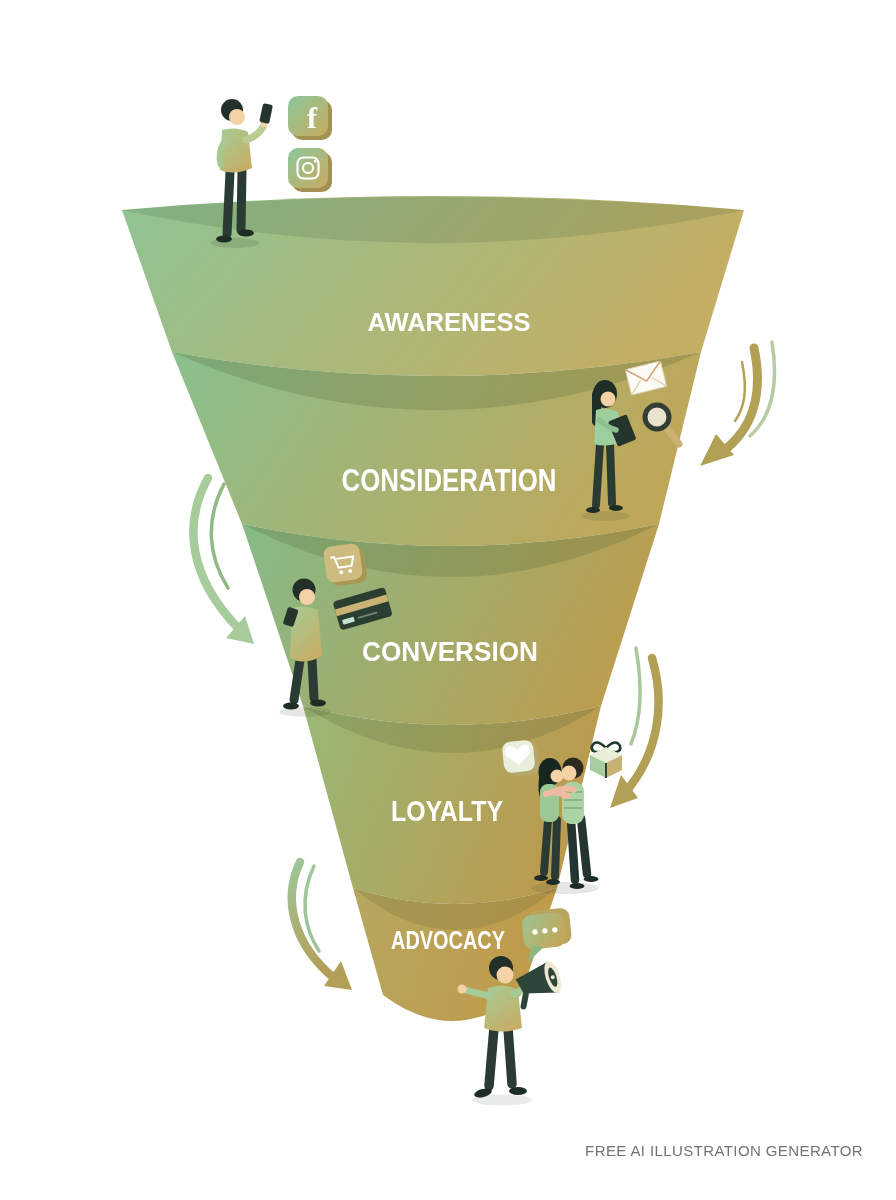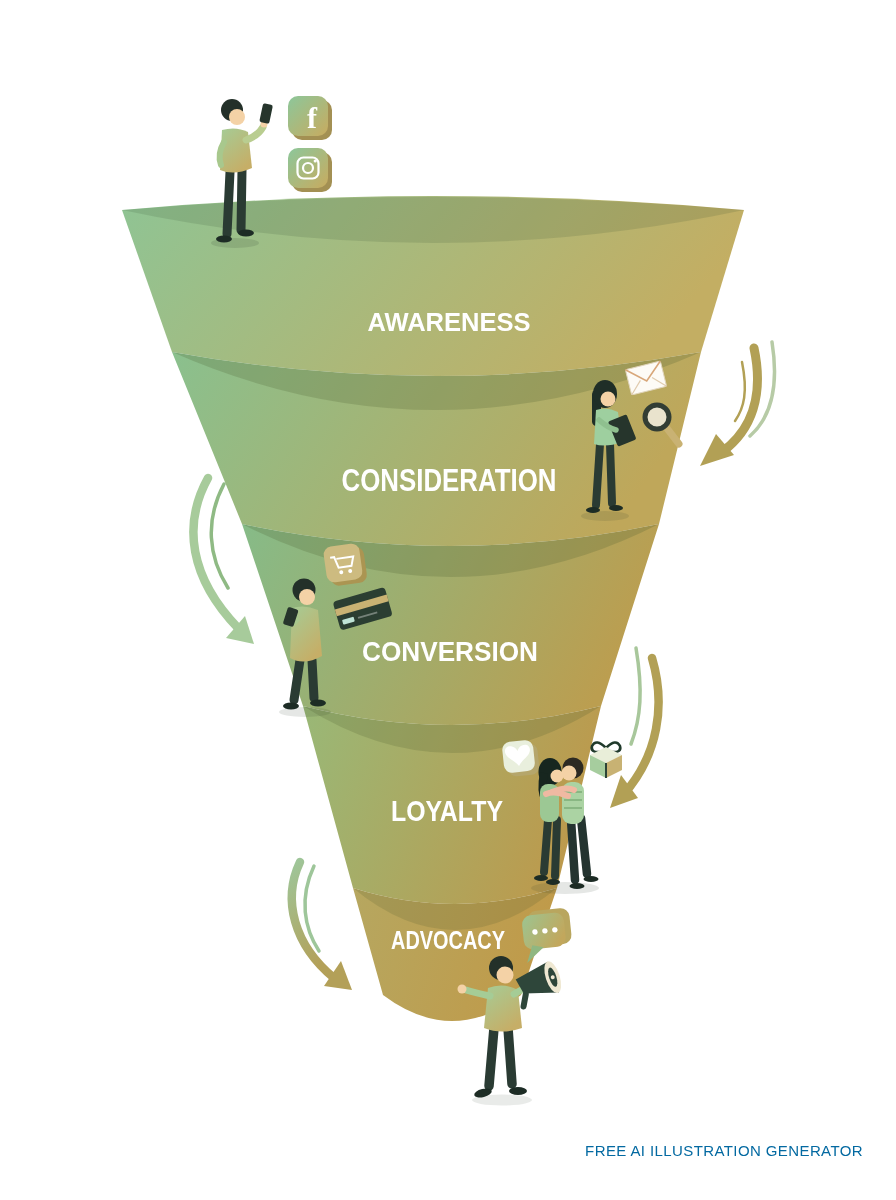--- a/index.html
+++ b/index.html
@@ -1,20 +1,20 @@
 <!DOCTYPE html>
 <html><head>
 <meta charset="utf-8">
 <style>
   html,body{margin:0;padding:0;background:#ffffff;}
   .canvas{position:relative;width:896px;height:1200px;background:#ffffff;margin:0 auto;overflow:hidden;
           font-family:"Liberation Sans",sans-serif;}
   svg{position:absolute;left:0;top:0;}
   .stage-label{fill:#ffffff;font-family:"Liberation Sans",sans-serif;font-weight:bold;}
-  .footer-credit{position:absolute;top:1142px;right:33px;font-size:15px;color:#0369a1;
+  .footer-credit{position:absolute;top:1142px;right:33px;font-size:15px;color:#737373;
                  letter-spacing:0.4px;font-family:"Liberation Sans",sans-serif;text-align:center;}
 </style>
 </head>
 <body>
 
 <div class="canvas">
 <svg width="896" height="1200" viewBox="0 0 896 1200">
   <defs>
     <linearGradient id="gB1" x1="0" y1="0" x2="1" y2="0.25">
           <stop offset="0" stop-color="#8fc494"></stop>

